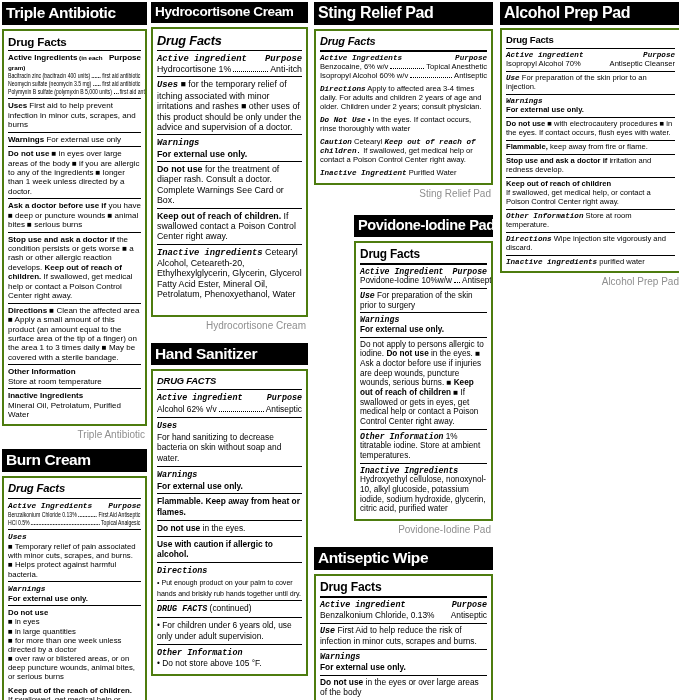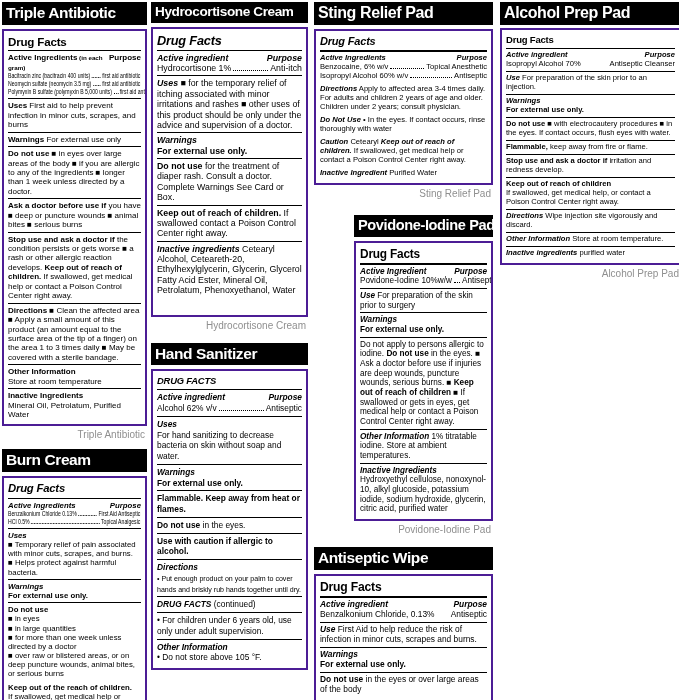--- a/index.html
+++ b/index.html
@@ -18,21 +18,21 @@
   .panel { width:100%; }
   .titlebar {
     background:#000; color:#fff; font-weight:700; font-size:15.5px;
     letter-spacing:-0.4px; line-height:1.15; padding:2px 4px 3px; white-space:nowrap; overflow:hidden;
   }
   .panel--hydrocortisone-cream .titlebar { font-size:13.6px; }
   .panel--povidone-iodine-pad .titlebar { font-size:14.6px; }
   .panel--sting-relief-pad .titlebar, .panel--alcohol-prep-pad .titlebar { font-size:16px; }
 
   .box {
-    border:2px solid #4c1d95; margin-top:4px; padding:2px 4px 3px;
+    border:2px solid #4d7c0f; margin-top:4px; padding:2px 4px 3px;
     line-height:1.18; overflow:hidden; background:#fff;
   }
   .panel--triple-antibiotic  .box { font-size:8px;   min-height:294px; }
   .panel--hydrocortisone-cream .box { font-size:8.8px; min-height:290px; }
   .panel--sting-relief-pad   .box { font-size:7.6px; min-height:148px; }
   .panel--alcohol-prep-pad   .box { font-size:7.6px; min-height:151px; margin-top:3px; }
   .panel--burn-cream         .box { font-size:7.8px; min-height:297px; }
   .panel--hand-sanitizer     .box { font-size:8.4px; min-height:299px; line-height:1.28; }
   .panel--povidone-iodine-pad .box { font-size:8.2px; min-height:197px; }
   .panel--antiseptic-wipe    .box { font-size:8.4px; min-height:184px; }
@@ -53,21 +53,21 @@
   .line.leader .fill { flex:1 1 auto; border-bottom:1.4px dotted #000; margin:0 2px 2px 2px; min-width:6px; }
 
   
   .panel--triple-antibiotic .line.leader,
   .panel--burn-cream .line.leader {
     font-size:6.5px; width:126%; transform:scaleX(0.79); transform-origin:0 50%;
   }
 
   .r-n  { font-weight:400; }
   .r-b  { font-weight:700; }
-  .r-bi { font-weight:700; font-style:italic; }
+  .r-bi { font-weight:700; font-style:italic;font-family:Liberation Mono, monospace; }
   .r-sm  { font-size:84%; }
   .r-smb { font-size:78%; font-weight:700; }
   .r-df  { font-weight:700; font-size:145%; letter-spacing:-0.2px; }
   .r-dfi { font-weight:700; font-style:italic; font-size:145%; letter-spacing:-0.2px; }
   .panel--alcohol-prep-pad .r-df { font-size:125%; }
   .panel--hand-sanitizer .r-dfi { font-size:112%; }
 
   .caption {
     text-align:right; color:#8f8f8f; font-size:10px;
     margin-top:3px; padding-right:2px; line-height:1.1;
@@ -402,24 +402,24 @@
             <div class="line"><span class="r-b">Flammable,</span><span class="r-n"> keep away from fire or flame.</span></div>
           </div>
           <div class="sec rule-thin">
             <div class="line"><span class="r-b">Stop use and ask a doctor if</span><span class="r-n"> irritation and redness develop.</span></div>
           </div>
           <div class="sec rule-thin">
             <div class="line"><span class="r-b">Keep out of reach of children</span></div>
             <div class="line"><span class="r-n">If swallowed, get medical help, or contact a Poison Control Center right away.</span></div>
           </div>
           <div class="sec rule-thin">
+            <div class="line"><span class="r-bi">Other Information</span><span class="r-n"> Store at room temperature.</span></div>
+          </div>
+          <div class="sec rule-thin">
             <div class="line"><span class="r-bi">Directions</span><span class="r-n"> Wipe injection site vigorously and discard.</span></div>
-          </div>
-          <div class="sec rule-thin">
-            <div class="line"><span class="r-bi">Other Information</span><span class="r-n"> Store at room temperature.</span></div>
           </div>
           <div class="sec rule-thin">
             <div class="line"><span class="r-bi">Inactive ingredients</span><span class="r-n"> purified water</span></div>
           </div>
         </div>
         <div class="caption">Alcohol Prep Pad</div>
       </div>
     </div>
   </div>
 

